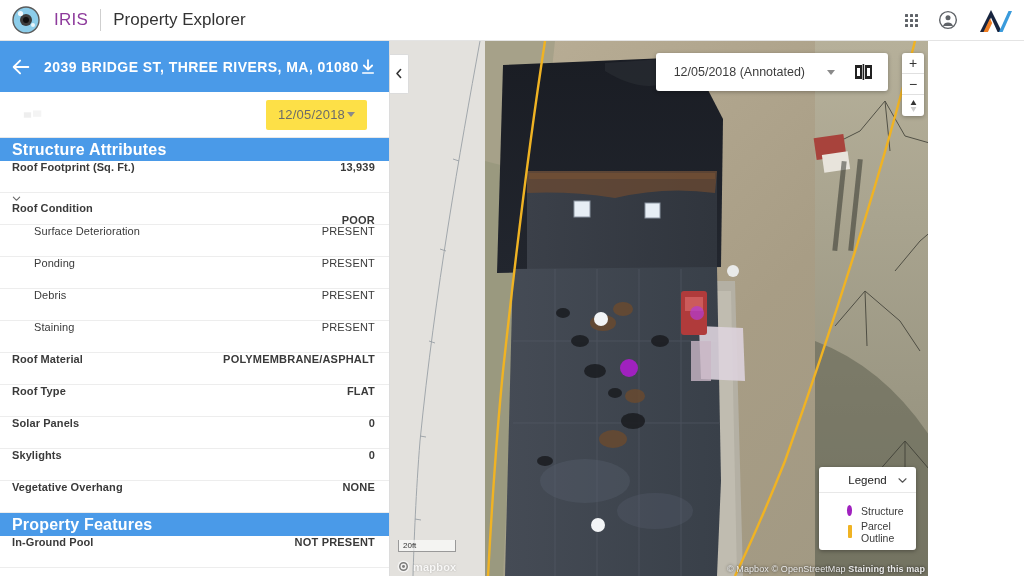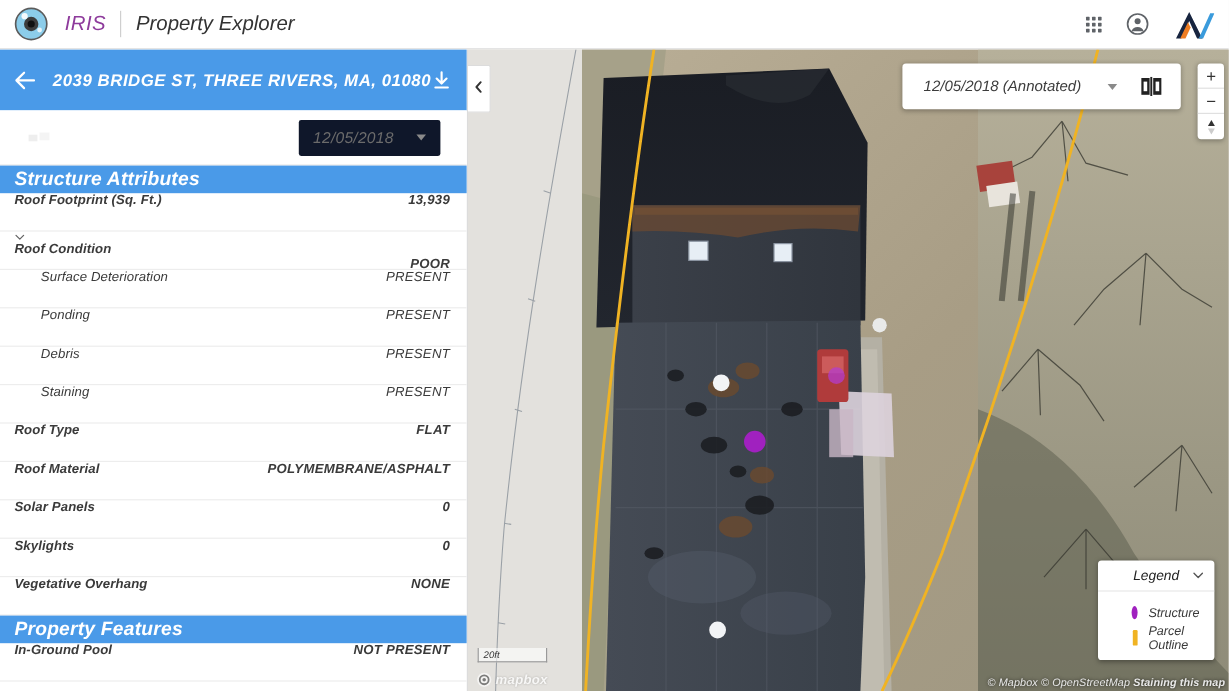--- a/index.html
+++ b/index.html
@@ -2,21 +2,21 @@
 <html><head>
 <meta charset="utf-8">
 <style>
   * { margin:0; padding:0; box-sizing:border-box; }
   html,body { width:1024px; height:576px; overflow:hidden; }
   body {
     font-family:"Liberation Sans", sans-serif;
     background:#fff; color:#333;
     -webkit-font-smoothing:antialiased;
   }
-  .app { position:relative; width:1024px; height:576px;font-style:italic; }
+  .app { position:relative; width:1024px; height:576px; }
 
   
   .topbar {
     position:absolute; top:0; left:0; width:1024px; height:41px;
     background:#fff; border-bottom:1px solid #e4e4e4;
     display:flex; align-items:center; z-index:40;
   }
   .brand { display:flex; align-items:center; padding-left:10px; }
   .iris-logo { width:32px; height:32px; flex:0 0 32px; }
   .brand-name {
@@ -50,22 +50,22 @@
     margin-left:12px; white-space:nowrap;
   }
   .dl-icon { margin-left:auto; width:18px; height:18px; cursor:pointer; }
 
   .subtool {
     height:46px; background:#fff; display:flex; align-items:center;
     padding:0 10px; border-bottom:1px solid #e8e8e8;
   }
   .faint-icon { width:22px; height:14px; margin-left:12px; opacity:.25; }
   .date-chip {
-    margin-left:auto; background:#0f172a; border-radius:2px;
-    height:30px; display:flex; align-items:center; gap:19px;
+    margin-left:auto; background:#fde047; border-radius:2px;
+    height:30px; display:flex; align-items:center; gap:2px;
     padding:0 12px; cursor:pointer; margin-right:12px;
   }
   .date-chip span { font-size:13px; color:#6b6b6b; letter-spacing:.2px; }
   .caret { width:0;height:0;border-left:4px solid transparent;border-right:4px solid transparent;border-top:5px solid #8a8a8a; }
 
   .section-head {
     height:23px; background:#4a9ae8; color:#fff;
     display:flex; align-items:center; padding-left:12px;
     font-size:16px; font-weight:700; letter-spacing:.2px;
   }
@@ -81,21 +81,21 @@
   .row.indent1 { padding-left:12px;flex-direction:column; }
   .row.indent1 .lbl { padding-left:16px; }
   .row.indent2 .lbl { padding-left:22px; }
   .chev {
     width:9px;height:9px;flex:0 0 9px;margin-right:7px;
     display:inline-block;
   }
 
   
   .map {
-    position:absolute; top:41px; left:390px; width:634px; height:535px;
+    position:absolute; top:41px; left:390px; width:538px; height:535px;
     overflow:hidden; background:#e3e1dd;
   }
   .tilegap { position:absolute; top:0; left:0; width:95px; height:535px; background:#e3e1dd; z-index:3; }
   .gaproad { position:absolute; top:0; left:0; width:95px; height:535px; z-index:4; }
 
   .aerial { position:absolute; top:0; left:95px; width:539px; height:535px; overflow:hidden; }
   .aerial svg { display:block; }
 
   .collapse-tab {
     position:absolute; top:13px; left:0; width:19px; height:40px;
@@ -278,26 +278,26 @@
       <div class="row indent2">
         <span class="lbl">Debris</span>
         <span class="val">PRESENT</span>
       </div>
       <div class="row indent2">
         <span class="lbl">Staining</span>
         <span class="val">PRESENT</span>
       </div>
 
       <div class="row bold">
+        <span class="lbl">Roof Material</span>
+        <span class="val">POLYMEMBRANE/ASPHALT</span>
+      </div>
+      <div class="row bold">
         <span class="lbl">Roof Type</span>
         <span class="val">FLAT</span>
-      </div>
-      <div class="row bold">
-        <span class="lbl">Roof Material</span>
-        <span class="val">POLYMEMBRANE/ASPHALT</span>
       </div>
       <div class="row bold">
         <span class="lbl">Solar Panels</span>
         <span class="val">0</span>
       </div>
       <div class="row bold">
         <span class="lbl">Skylights</span>
         <span class="val">0</span>
       </div>
       <div class="row bold">

